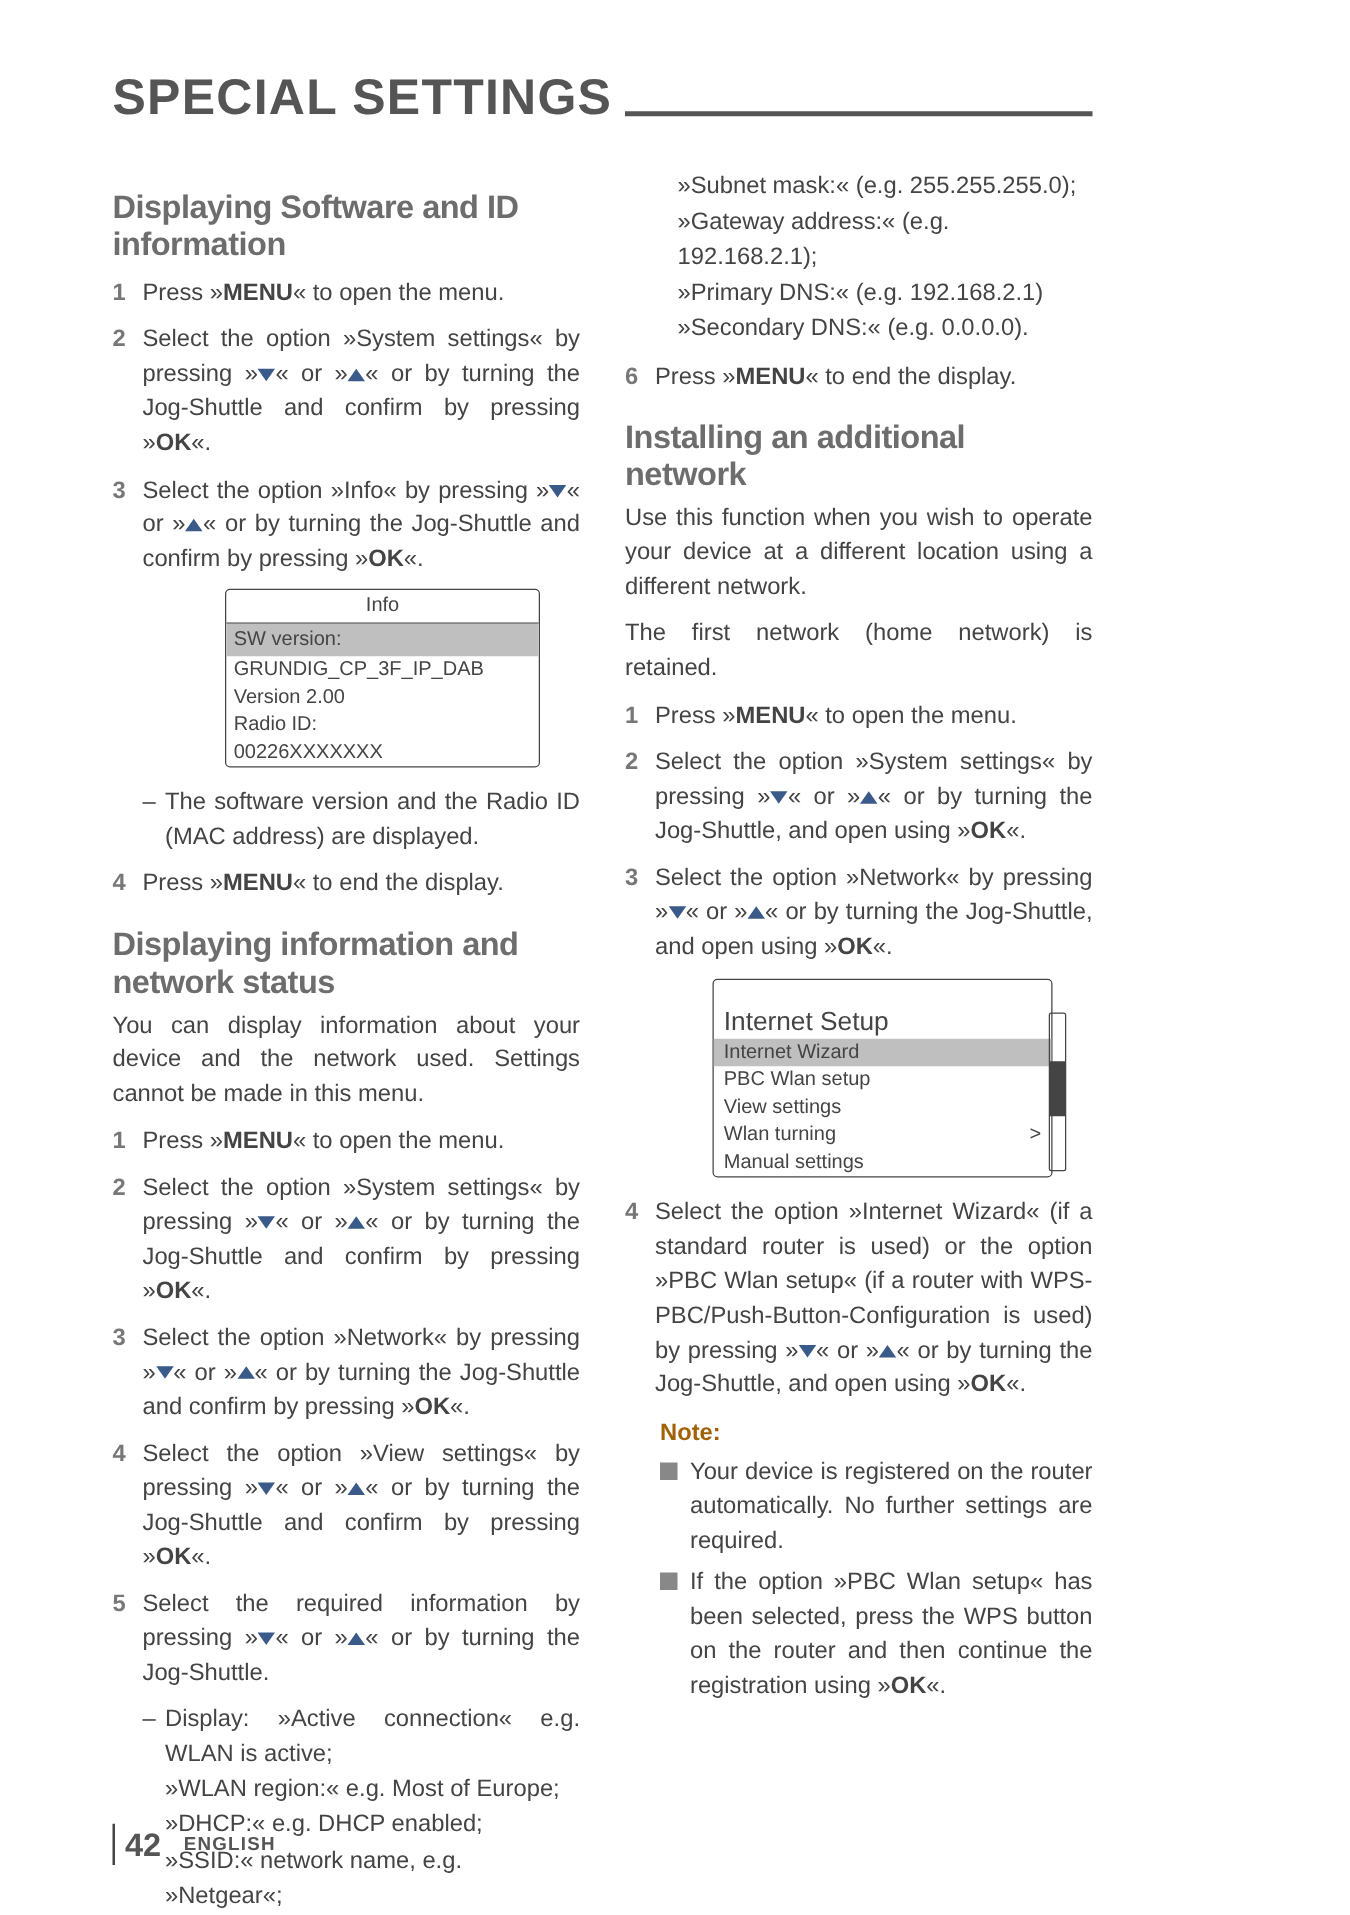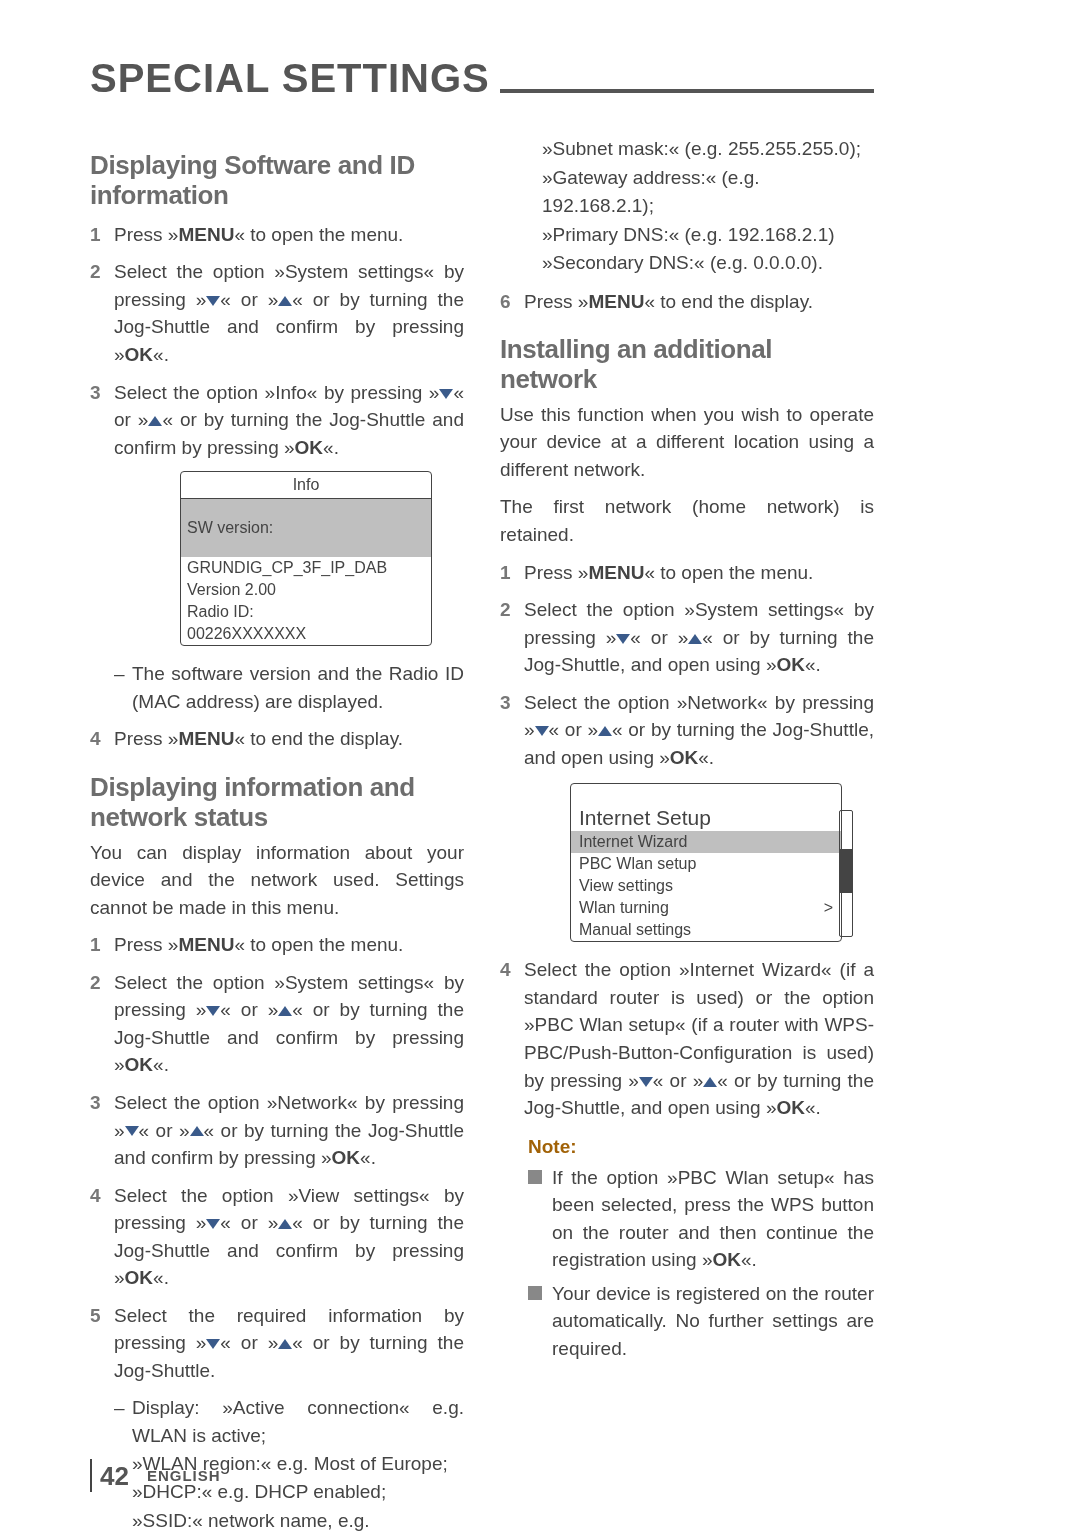--- a/index.html
+++ b/index.html
@@ -116,21 +116,21 @@
     overflow: hidden;
   }
   .info-box .ib-title {
     text-align: center;
     padding: 4px 0;
     border-bottom: 1.5px solid #444;
     font-size: 16px;
   }
   .info-box .ib-sel {
     background: #bfbfbf;
-    padding: 20px 6px;
+    padding: 4px 6px;
     font-size: 16px;
   }
   .info-box .ib-row {
     padding: 2px 6px;
     font-size: 16px;
   }
   .menu-box {
     width: 270px;
     margin: 12px 0 14px 70px;
     border: 1.5px solid #444;
@@ -365,25 +365,25 @@
       <ul class="step-list">
         <li class="step">
             <span class="step-num">4</span>
           <span class="step-body">Select the option »Internet Wizard« (if a standard router is used) or the option »PBC Wlan setup« (if a router with WPS-PBC/Push-Button-Configuration is used) by pressing »<span class="arrow arrow-down"></span>« or »<span class="arrow arrow-up"></span>« or by turning the Jog-Shuttle, and open using »<b>OK</b>«.</span>
           </li>
       </ul>
 
       <div class="note-label">Note:</div>
       <div class="bullet">
         <span class="sq"></span>
-        <span class="body">If the option »PBC Wlan setup« has been selected, press the WPS button on the router and then continue the registration using »<b>OK</b>«.</span>
+        <span class="body">Your device is registered on the router automatically. No further settings are required.</span>
       </div>
       <div class="bullet">
         <span class="sq"></span>
-        <span class="body">Your device is registered on the router automatically. No further settings are required.</span>
+        <span class="body">If the option »PBC Wlan setup« has been selected, press the WPS button on the router and then continue the registration using »<b>OK</b>«.</span>
       </div>
 
     </div>
   </div>
 
   <div class="pagefoot">
     <span class="page-num-box">42</span>
     <span class="page-lang">ENGLISH</span>
   </div>
 

